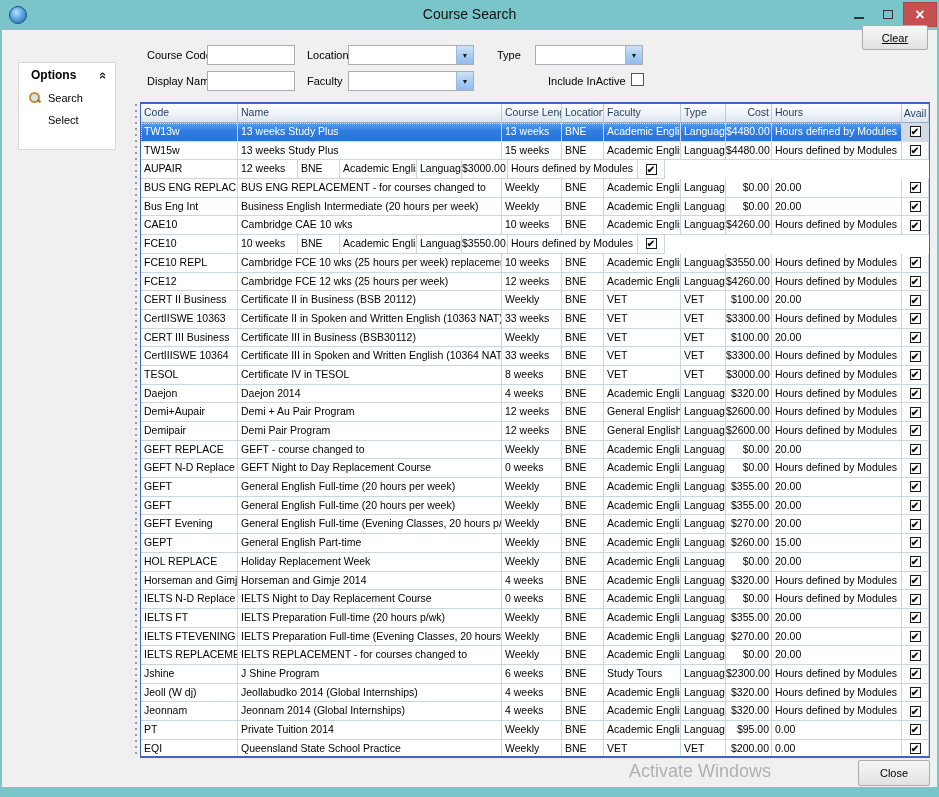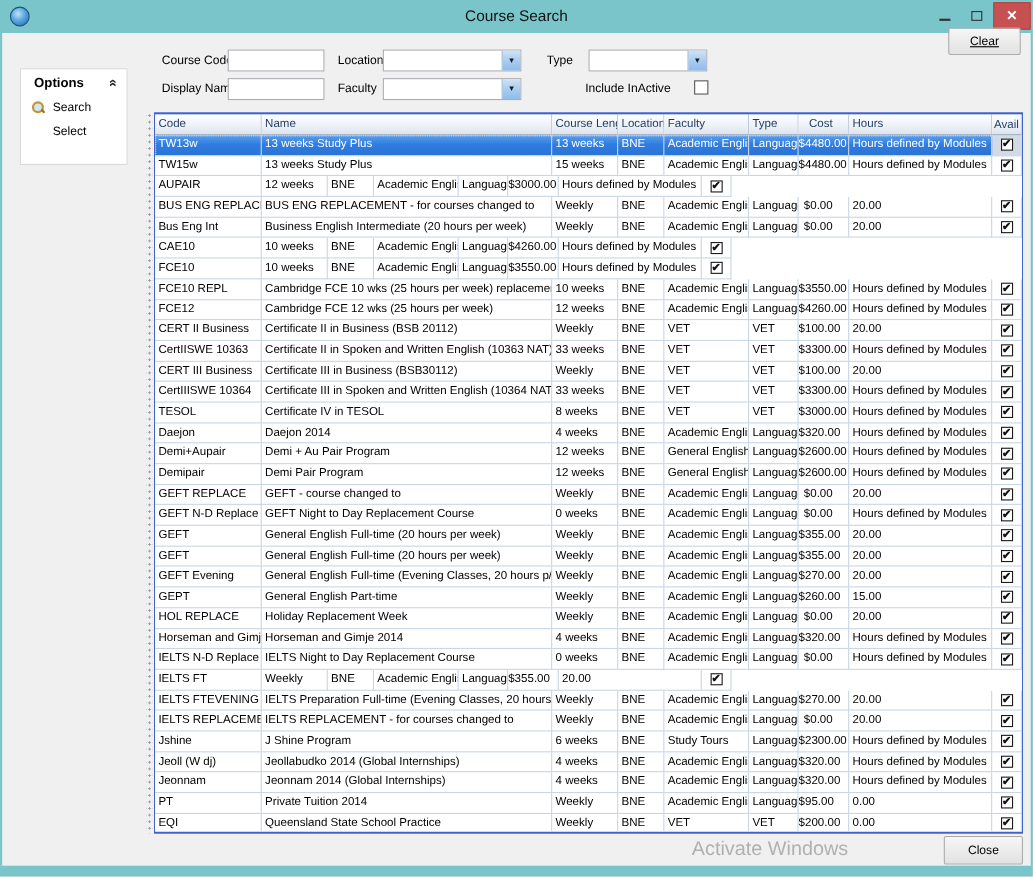--- a/index.html
+++ b/index.html
@@ -53,21 +53,21 @@
   .grid { position:absolute; left:140px; top:102px; width:790px; height:656px;
           border:1px solid #3f63c9; border-top-width:2px; border-bottom-width:2px; background:#fff; overflow:hidden; }
   .thead { display:flex; height:19px; }
   .hcell { font-size:10.5px; color:#1e3a5e; padding:2px 0 0 3px; white-space:nowrap; overflow:hidden;
            background:linear-gradient(180deg,#fdfeff 0%, #eef2f8 55%, #dde4ef 100%);
            border-right:1px solid #c0cbd9; border-bottom:1px solid #98a7ba; }
   .trow { display:flex; height:18.7px; background:#fff; }
   .cell { font-size:10.5px; color:#000; padding:2px 0 0 3px; white-space:nowrap; overflow:hidden;
           border-right:1px solid #c9d6e4; border-bottom:1px solid #c9d6e4; }
   .c0{width:97px;} .c1{width:264px;} .c2{width:60px;} .c3{width:42px;} .c4{width:77px;}
-  .c5{width:45px;} .c6{width:46px; text-align:right; padding-right:14px; padding-left:0;}
+  .c5{width:45px;} .c6{width:46px; text-align:right; padding-right:2px; padding-left:0;}
   .c7{width:130px;} .c8{width:27px; display:flex; align-items:center; justify-content:center; padding:0;}
   .hc8 { text-align:center; padding-left:0; }
   .trow.selected { background:linear-gradient(180deg,#5a9fec 0%, #2f7ce0 45%, #2a72d6 100%); outline:1px dotted #cfe2fa; outline-offset:-1px; }
   .trow.selected .cell { color:#fff; }
   .trow.selected .c8 { background:#d3dae4; }
   .cb { width:11px; height:11px; background:#fff; border:1px solid #1a1a1a; display:flex; align-items:center; justify-content:center; }
   .chk { font-size:10px; line-height:9px; color:#111; font-weight:bold; }
 
   
   .watermark { position:absolute; left:580px; top:761px; width:240px; font-size:18px; color:#b0b0b0; text-align:center; }
@@ -119,21 +119,21 @@
 <div class="combo" style="left:348px; top:71px; width:126px;">
   <span class="val"></span>
   <span class="drop">▼</span>
 </div>
 
 <div class="flabel" style="left:497px; top:49px;">Type</div>
 <div class="combo" style="left:535px; top:45px; width:108px;">
   <span class="val"></span>
   <span class="drop">▼</span>
 </div>
-<div class="flabel" style="left:532px; top:75px;">Include InActive</div>
+<div class="flabel" style="left:548px; top:75px;">Include InActive</div>
 <div class="checkbox" style="left:631px; top:73px;"></div>
 
 <div class="push-btn underline-first" style="left:862px; top:25px; width:66px; height:25px;text-decoration:underline;">Clear</div>
 
 <div class="splitter"></div>
 <div class="grid">
   <div class="thead">
       <div class="hcell c0">Code</div>
       <div class="hcell c1">Name</div>
       <div class="hcell c2">Course Length</div>
@@ -214,20 +214,21 @@
         <div class="cell c6">$0.00</div>
         <div class="cell c7">20.00</div>
         <div class="cell c8">
           <span class="cb">
             <span class="chk">✔</span>
           </span>
         </div>
       </div>
       <div class="trow">
         <div class="cell c0">CAE10</div>
+        <div class="cell c1">Cambridge CAE 10 wks</div>
         <div class="cell c2">10 weeks</div>
         <div class="cell c3">BNE</div>
         <div class="cell c4">Academic English</div>
         <div class="cell c5">Language</div>
         <div class="cell c6">$4260.00</div>
         <div class="cell c7">Hours defined by Modules</div>
         <div class="cell c8">
           <span class="cb">
             <span class="chk">✔</span>
           </span>
@@ -527,20 +528,21 @@
         <div class="cell c6">$0.00</div>
         <div class="cell c7">Hours defined by Modules</div>
         <div class="cell c8">
           <span class="cb">
             <span class="chk">✔</span>
           </span>
         </div>
       </div>
       <div class="trow">
         <div class="cell c0">IELTS FT</div>
+        <div class="cell c1">IELTS Preparation Full-time (20 hours p/wk)</div>
         <div class="cell c2">Weekly</div>
         <div class="cell c3">BNE</div>
         <div class="cell c4">Academic English</div>
         <div class="cell c5">Language</div>
         <div class="cell c6">$355.00</div>
         <div class="cell c7">20.00</div>
         <div class="cell c8">
           <span class="cb">
             <span class="chk">✔</span>
           </span>

